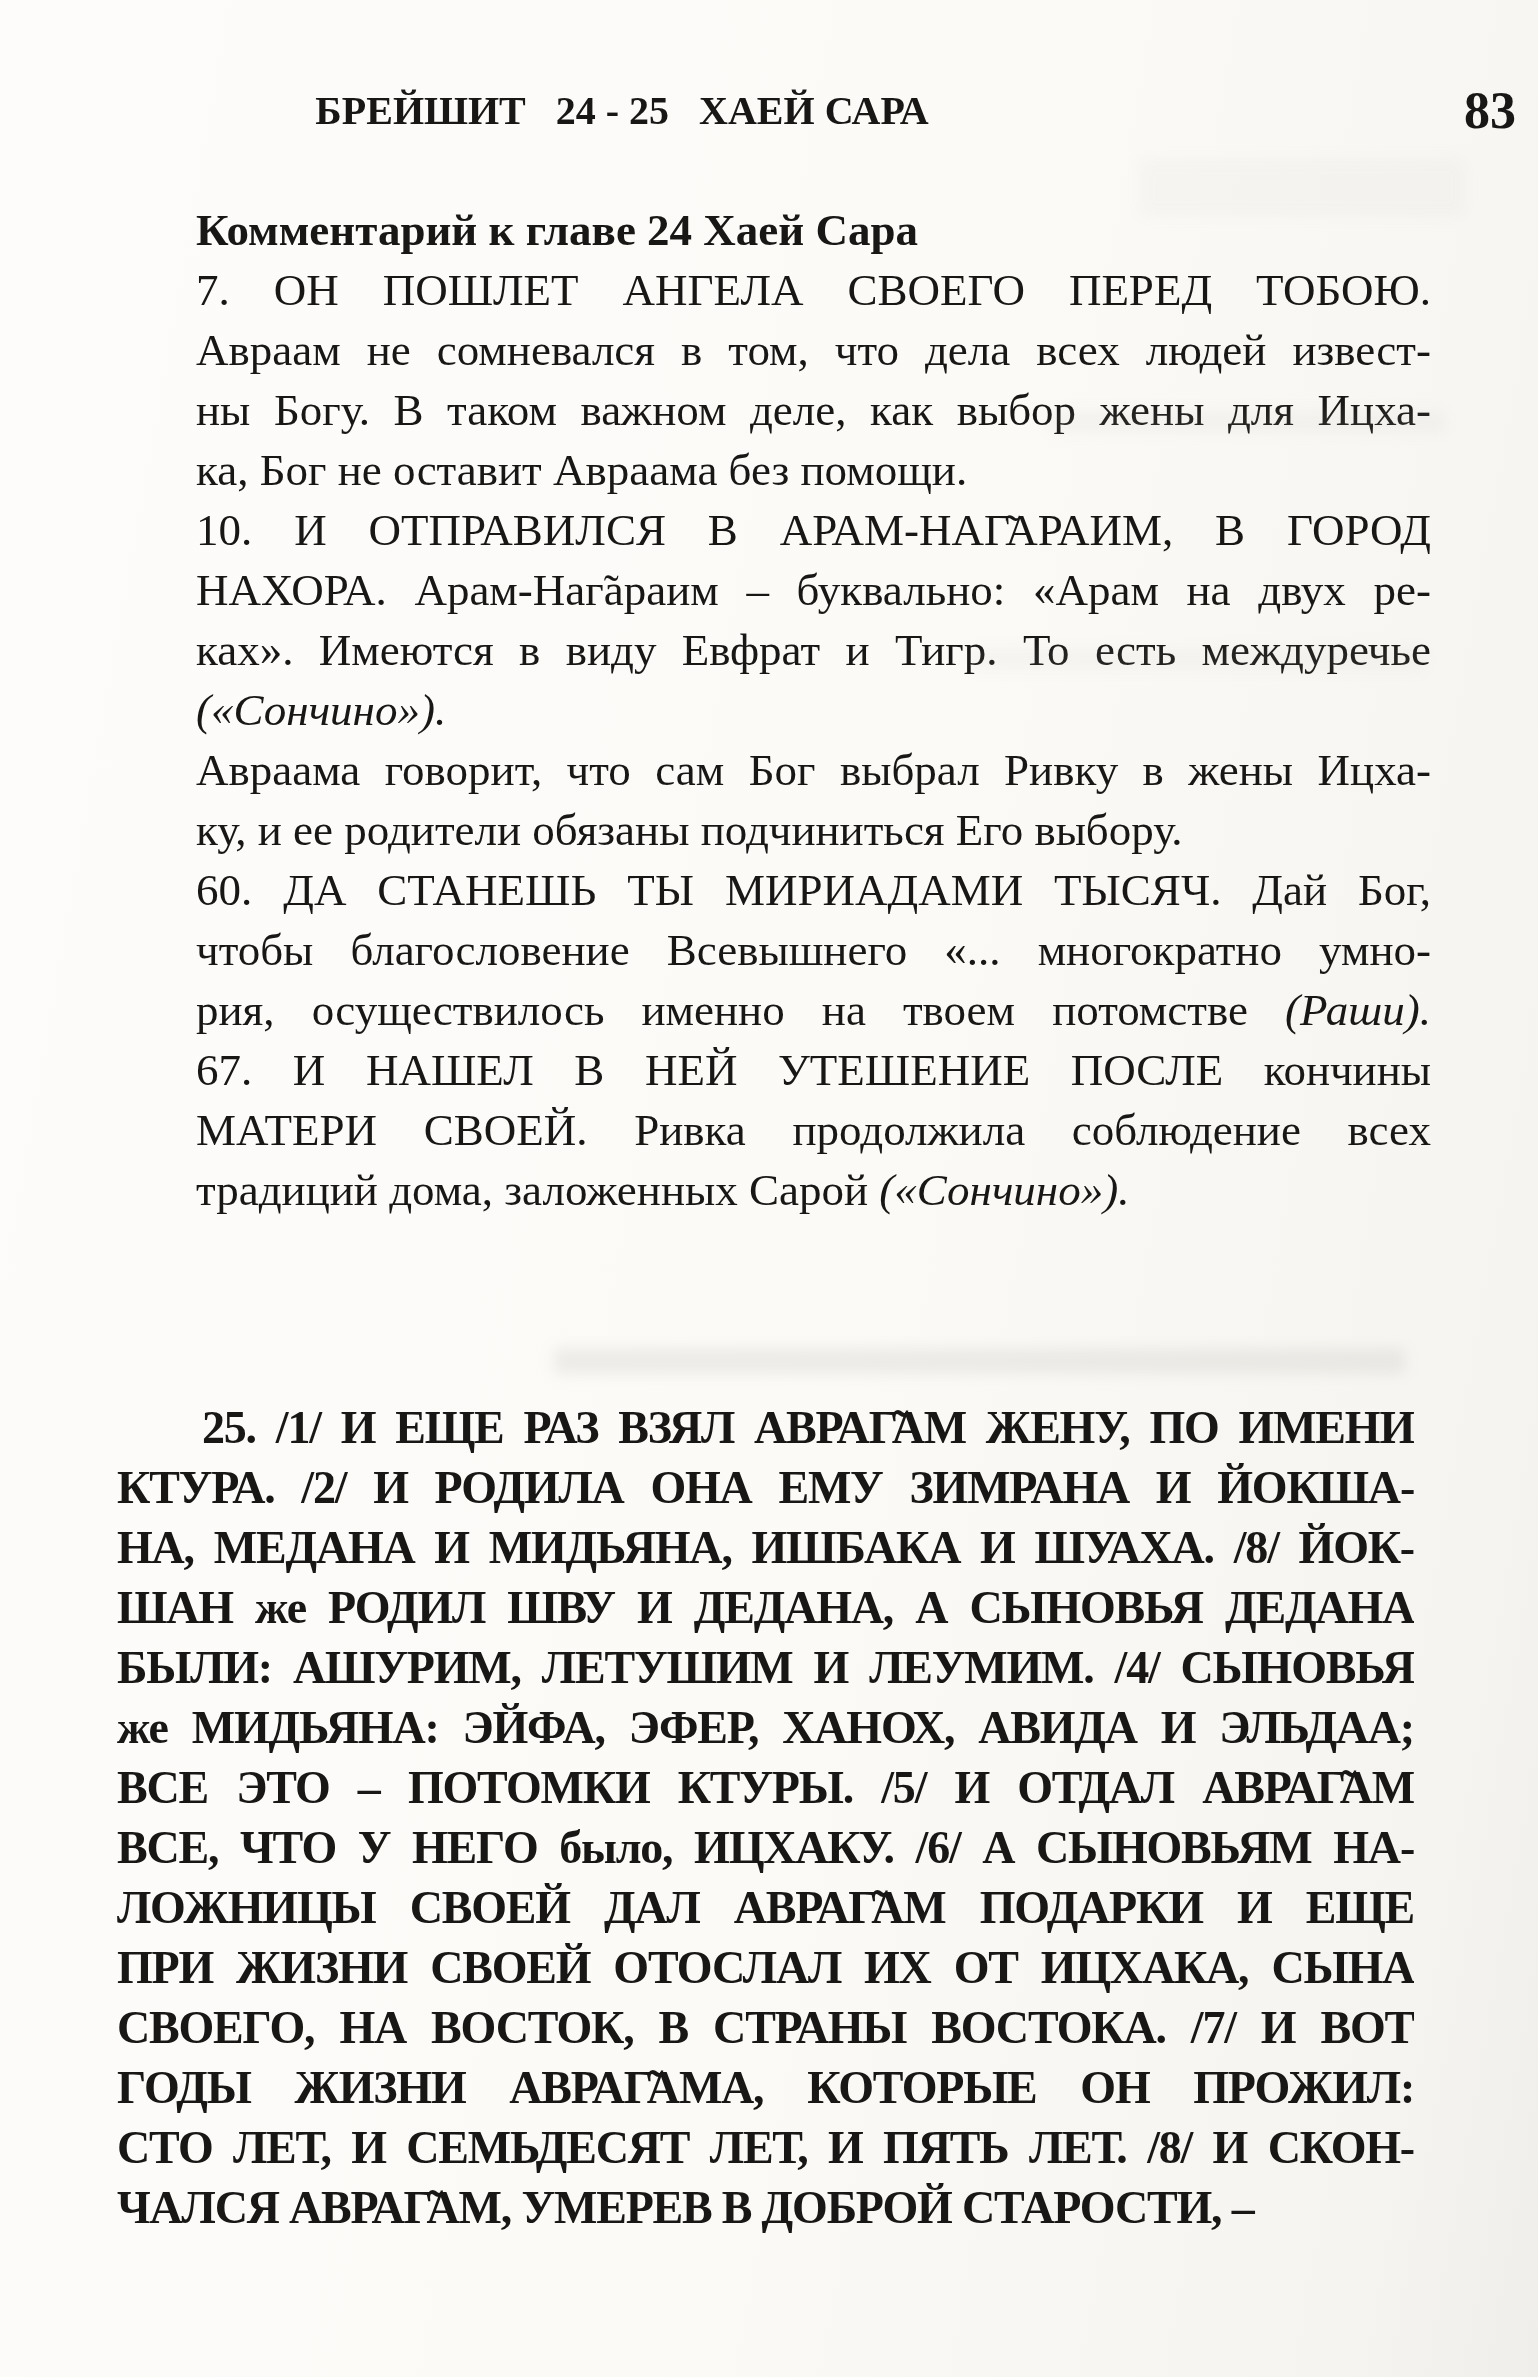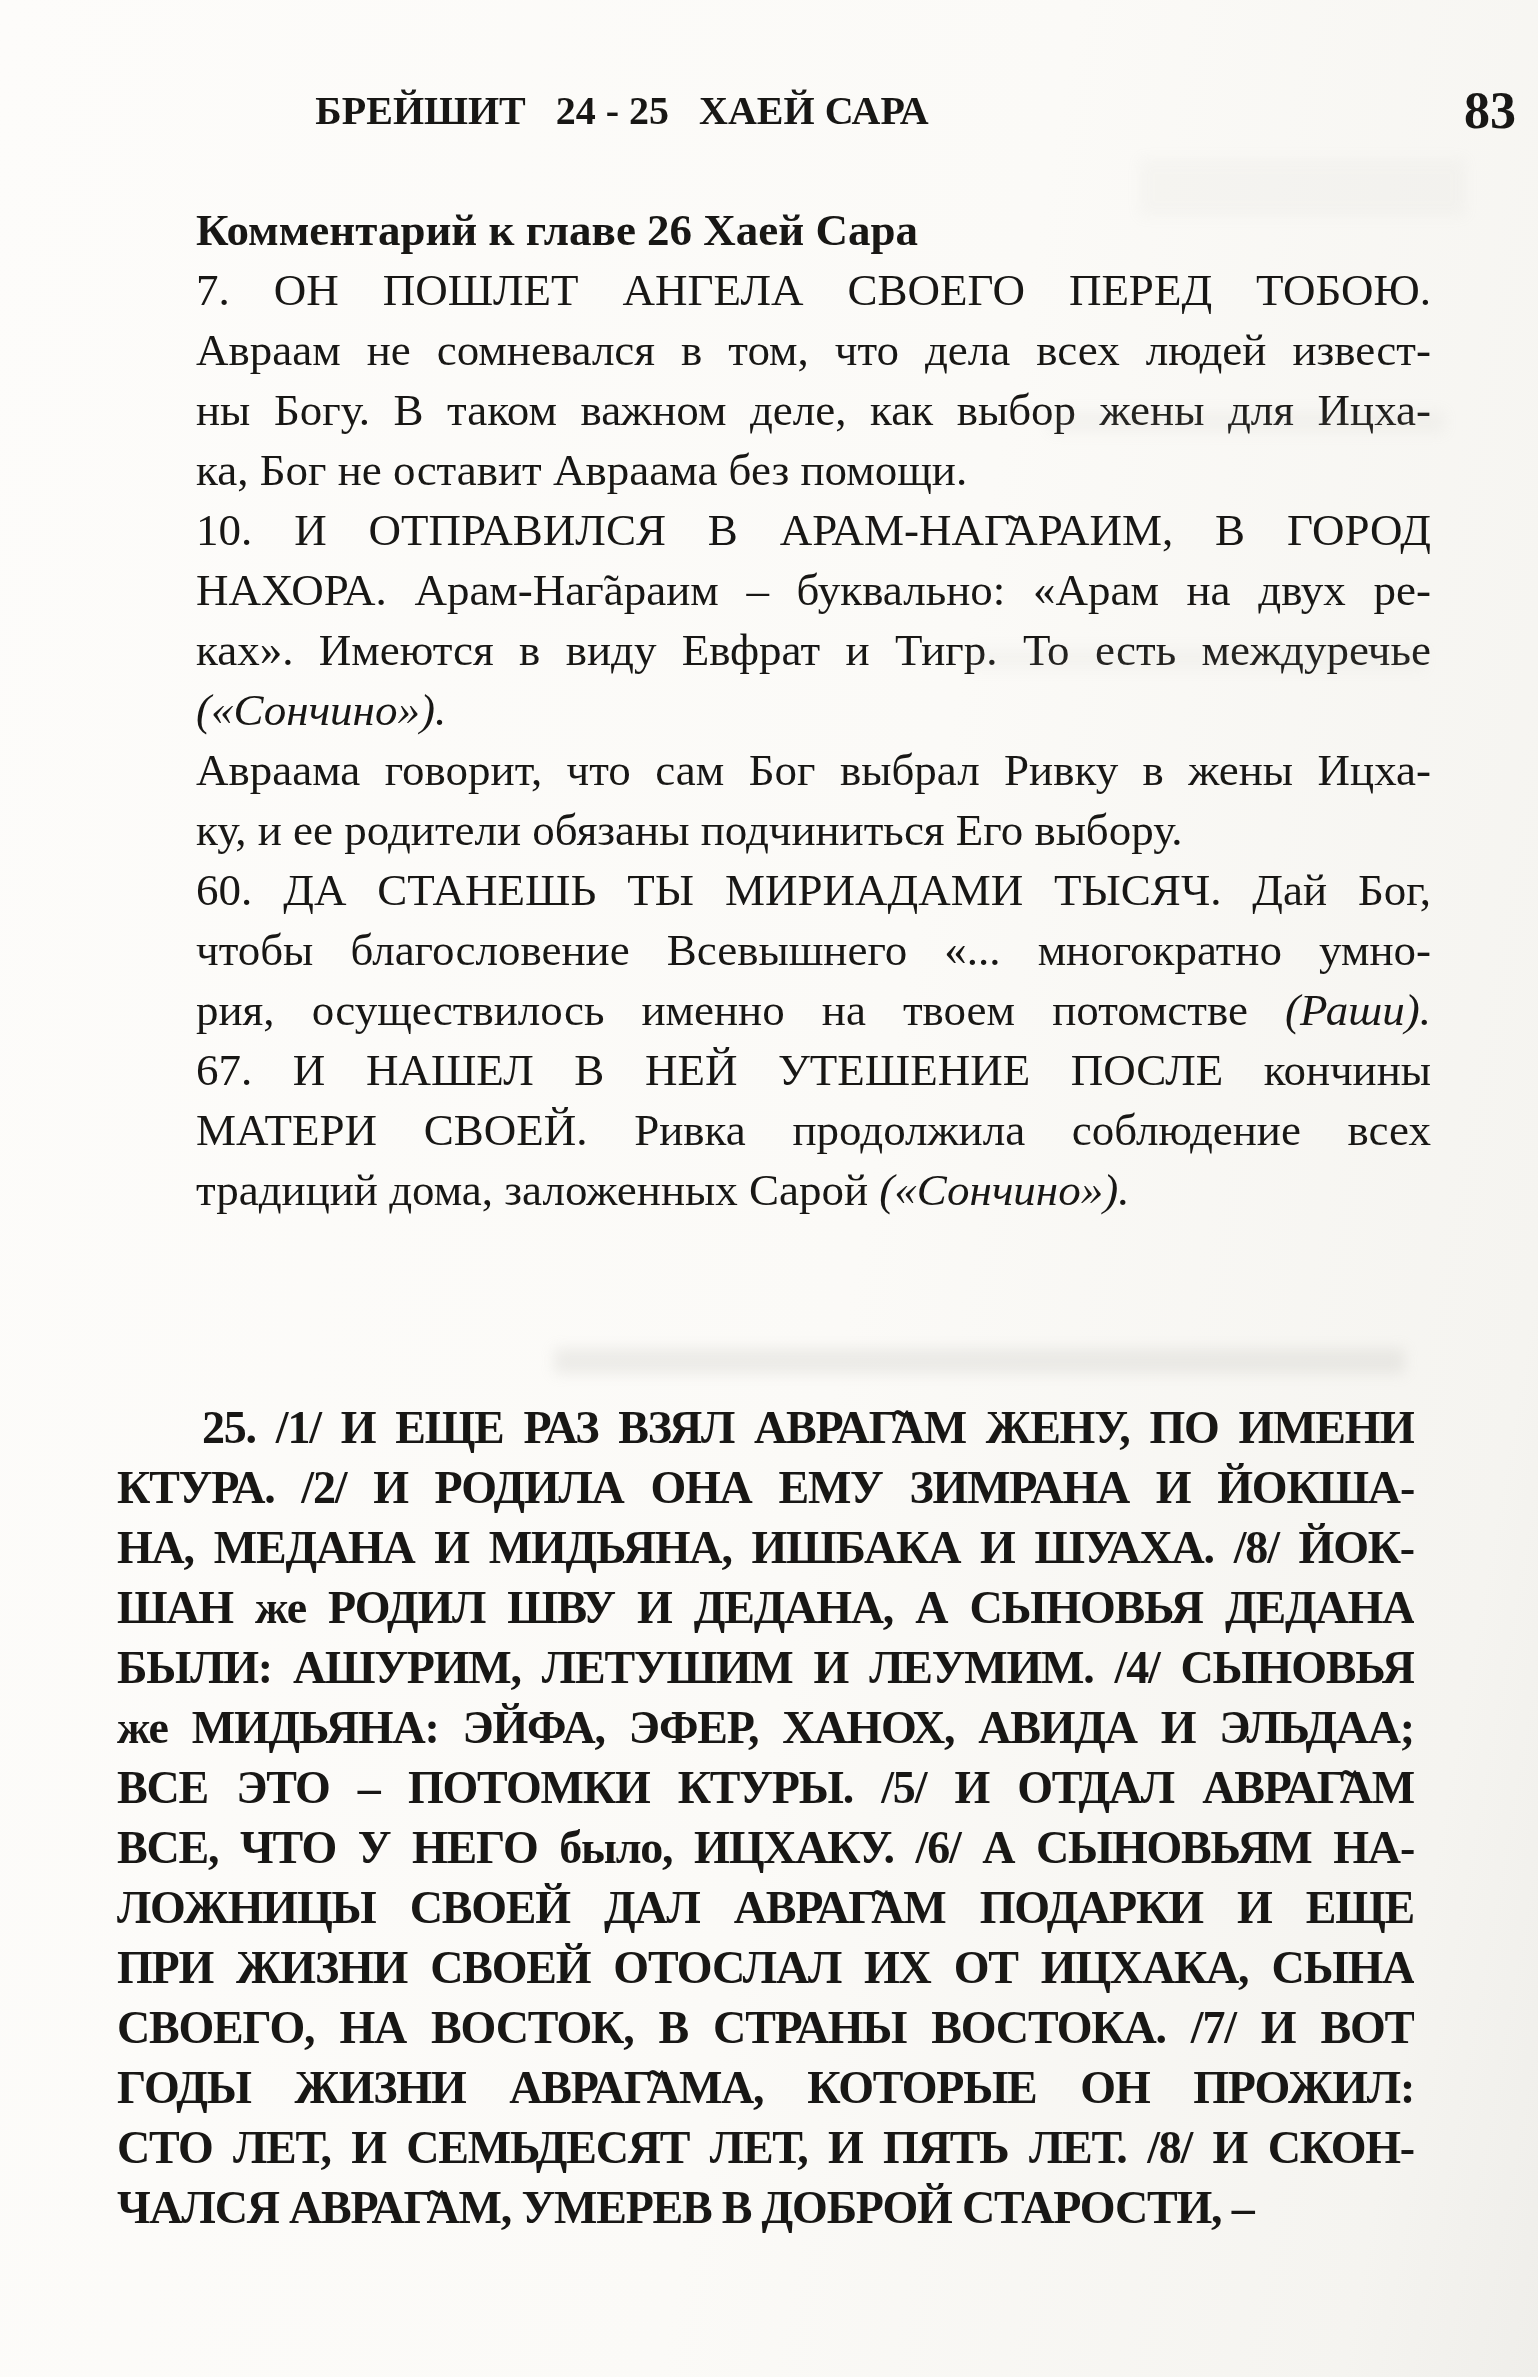--- a/index.html
+++ b/index.html
@@ -32,21 +32,21 @@
 
 <div class="page">
 
   <div class="running-header">
     <span>БРЕЙШИТ</span><span class="gap"></span><span>24 - 25</span><span class="gap"></span><span>ХАЕЙ САРА</span>
   </div>
 
   <div class="page-number">83</div>
 
   <div class="commentary">
-      <div class="line bd"><span>Комментарий к главе 26 Хаей Сара</span></div>
+      <div class="line bd"><span>Комментарий к главе 24 Хаей Сара</span></div>
       <div class="line j"><span>7. ОН ПОШЛЕТ АНГЕЛА СВОЕГО ПЕРЕД ТОБОЮ.</span></div>
       <div class="line j"><span>Авраам не сомневался в том, что дела всех людей извест-</span></div>
       <div class="line j"><span>ны Богу. В таком важном деле, как выбор жены для Ицха-</span></div>
       <div class="line"><span>ка, Бог не оставит Авраама без помощи.</span></div>
       <div class="line j"><span>10. И ОТПРАВИЛСЯ В АРАМ-НАГ̃АРАИМ, В ГОРОД</span></div>
       <div class="line j"><span>НАХОРА. Арам-Наг̃араим – буквально: «Арам на двух ре-</span></div>
       <div class="line j"><span>ках». Имеются в виду Евфрат и Тигр. То есть междуречье</span></div>
       <div class="line"><span class="it">(«Сончино»).</span></div>
       <div class="line j"><span>Авраама говорит, что сам Бог выбрал Ривку в жены Ицха-</span></div>
       <div class="line"><span>ку, и ее родители обязаны подчиниться Его выбору.</span></div>

